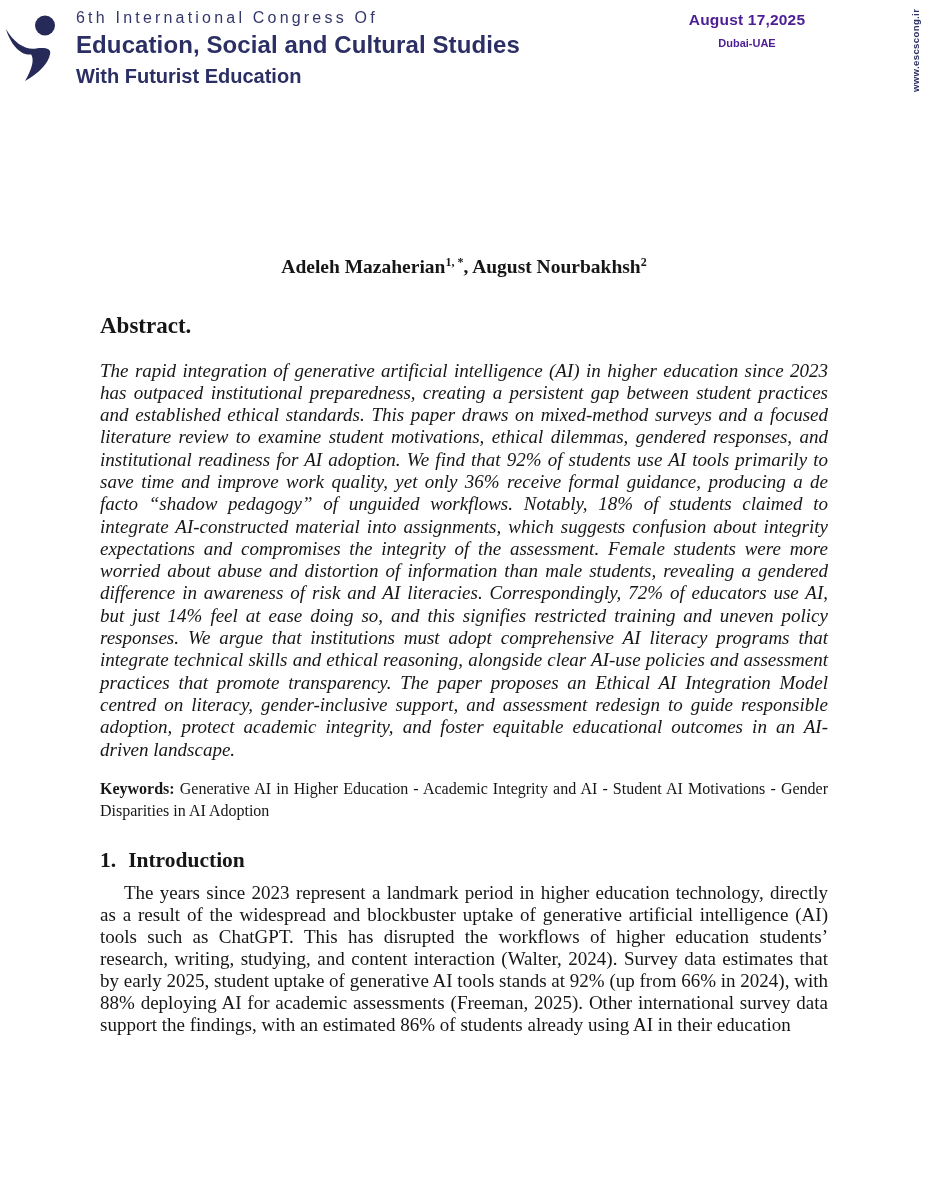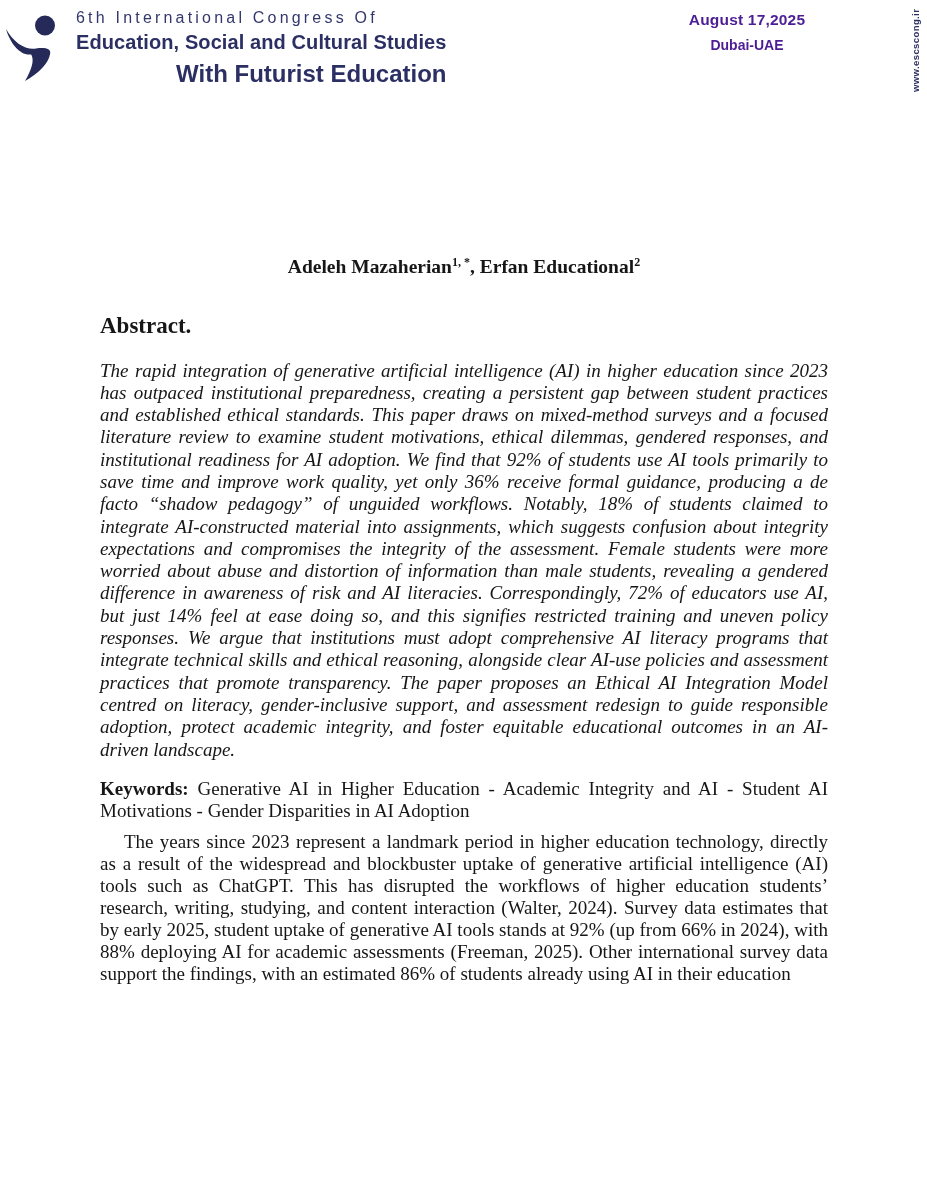--- a/index.html
+++ b/index.html
@@ -14,31 +14,31 @@
 
   
   .header { position: absolute; top: 0; left: 0; width: 927px; height: 96px; background: #fff; }
   .logo { position: absolute; left: 5px; top: 14px; width: 60px; height: 68px; }
   .congress-block {
     position: absolute; left: 76px; top: 9px;
     font-family: "Liberation Sans", sans-serif;
     color: #2b2f63;
   }
   .congress-line1 { font-size: 16px; font-weight: 400; letter-spacing: 3.2px; color: #33376b; }
-  .congress-line2 { font-size: 20px; font-weight: 700; margin-top: 4px; letter-spacing: 0.1px; }
-  .congress-line3 { font-size: 24px; font-weight: 700; margin-top: 6px; text-align: right; }
+  .congress-line2 { font-size: 24px; font-weight: 700; margin-top: 4px; letter-spacing: 0.1px; }
+  .congress-line3 { font-size: 20px; font-weight: 700; margin-top: 6px; }
 
   .header-right {
     position: absolute; left: 672px; top: 11px; width: 150px;
     text-align: center;
     font-family: "Liberation Sans", sans-serif;
     font-weight: 700; color: #4c1d95;
   }
   .header-date { font-size: 15.5px; letter-spacing: 0.2px; }
-  .header-location { font-size: 14px; margin-top: 8px; }
+  .header-location { font-size: 11px; margin-top: 8px; }
 
   .website-vertical {
     position: absolute; left: 910px; top: 92px;
     transform: rotate(-90deg); transform-origin: 0 0;
     font-family: "Liberation Sans", sans-serif;
     font-size: 9.5px; font-weight: 700; color: #2b2f63;
     letter-spacing: 0.4px; white-space: nowrap;
     width: 80px; text-align: center;
   }
 
@@ -61,21 +61,21 @@
   .affiliation-line sup { font-size: 10.5px; font-style: italic; }
 
   .abstract-heading { margin-top: 35px; font-size: 23px; font-weight: 700; }
   .abstract-text {
     margin-top: 21px;
     font-size: 19px; line-height: 22.3px;
     text-align: justify; text-justify: inter-word; font-style: italic;
   }
   .keywords {
     margin-top: 17px;
-    font-size: 19px; line-height: 22.3px;
+    font-size: 16px; line-height: 22.3px;
     text-align: justify; text-justify: inter-word;
   }
   .keywords .kw-label { font-weight: 700; }
 
   .section-heading { margin-top: 26px; font-size: 21.5px; font-weight: 700; }
   .section-heading .sec-num { margin-right: 12px; }
   .intro-paragraph {
     margin-top: 9px;
     font-size: 19px; line-height: 22px;
     text-align: justify; text-justify: inter-word;
@@ -102,27 +102,28 @@
     <div class="header-date">August 17,2025</div>
     <div class="header-location">Dubai-UAE</div>
   </div>
 
   <div class="website-vertical">www.escscong.ir</div>
 </div>
 
 <div class="page-content">
 
 
-  <div class="authors"><span><span>Adeleh Mazaherian</span><sup>1, *</sup></span><span>, </span><span><span>Erfan Educational</span><sup>2</sup></span></div>
+  <div class="authors"><span><span>Adeleh Mazaherian</span><sup>1, *</sup></span><span>, </span><span><span>August Nourbakhsh</span><sup>2</sup></span></div>
 
   <div class="affiliations">
   </div>
 
   <h2 class="abstract-heading">Abstract.</h2>
 
   <p class="abstract-text">The rapid integration of generative artificial intelligence (AI) in higher education since 2023 has outpaced institutional preparedness, creating a persistent gap between student practices and established ethical standards. This paper draws on mixed-method surveys and a focused literature review to examine student motivations, ethical dilemmas, gendered responses, and institutional readiness for AI adoption. We find that 92% of students use AI tools primarily to save time and improve work quality, yet only 36% receive formal guidance, producing a de facto “shadow pedagogy” of unguided workflows. Notably, 18% of students claimed to integrate AI-constructed material into assignments, which suggests confusion about integrity expectations and compromises the integrity of the assessment. Female students were more worried about abuse and distortion of information than male students, revealing a gendered difference in awareness of risk and AI literacies. Correspondingly, 72% of educators use AI, but just 14% feel at ease doing so, and this signifies restricted training and uneven policy responses. We argue that institutions must adopt comprehensive AI literacy programs that integrate technical skills and ethical reasoning, alongside clear AI-use policies and assessment practices that promote transparency. The paper proposes an Ethical AI Integration Model centred on literacy, gender-inclusive support, and assessment redesign to guide responsible adoption, protect academic integrity, and foster equitable educational outcomes in an AI-driven landscape.</p>
 
   <p class="keywords"><span class="kw-label">Keywords:</span><span> Generative AI in Higher Education - Academic Integrity and AI - Student AI Motivations - Gender Disparities in AI Adoption</span></p>
 
+  <h2 class="section-heading"><span class="sec-num">1.</span><span>Introduction</span></h2>
 
   <p class="intro-paragraph">The years since 2023 represent a landmark period in higher education technology, directly as a result of the widespread and blockbuster uptake of generative artificial intelligence (AI) tools such as ChatGPT. This has disrupted the workflows of higher education students’ research, writing, studying, and content interaction (Walter, 2024). Survey data estimates that by early 2025, student uptake of generative AI tools stands at 92% (up from 66% in 2024), with 88% deploying AI for academic assessments (Freeman, 2025). Other international survey data support the findings, with an estimated 86% of students already using AI in their education</p>
 
 </div>
 
 </body></html>

